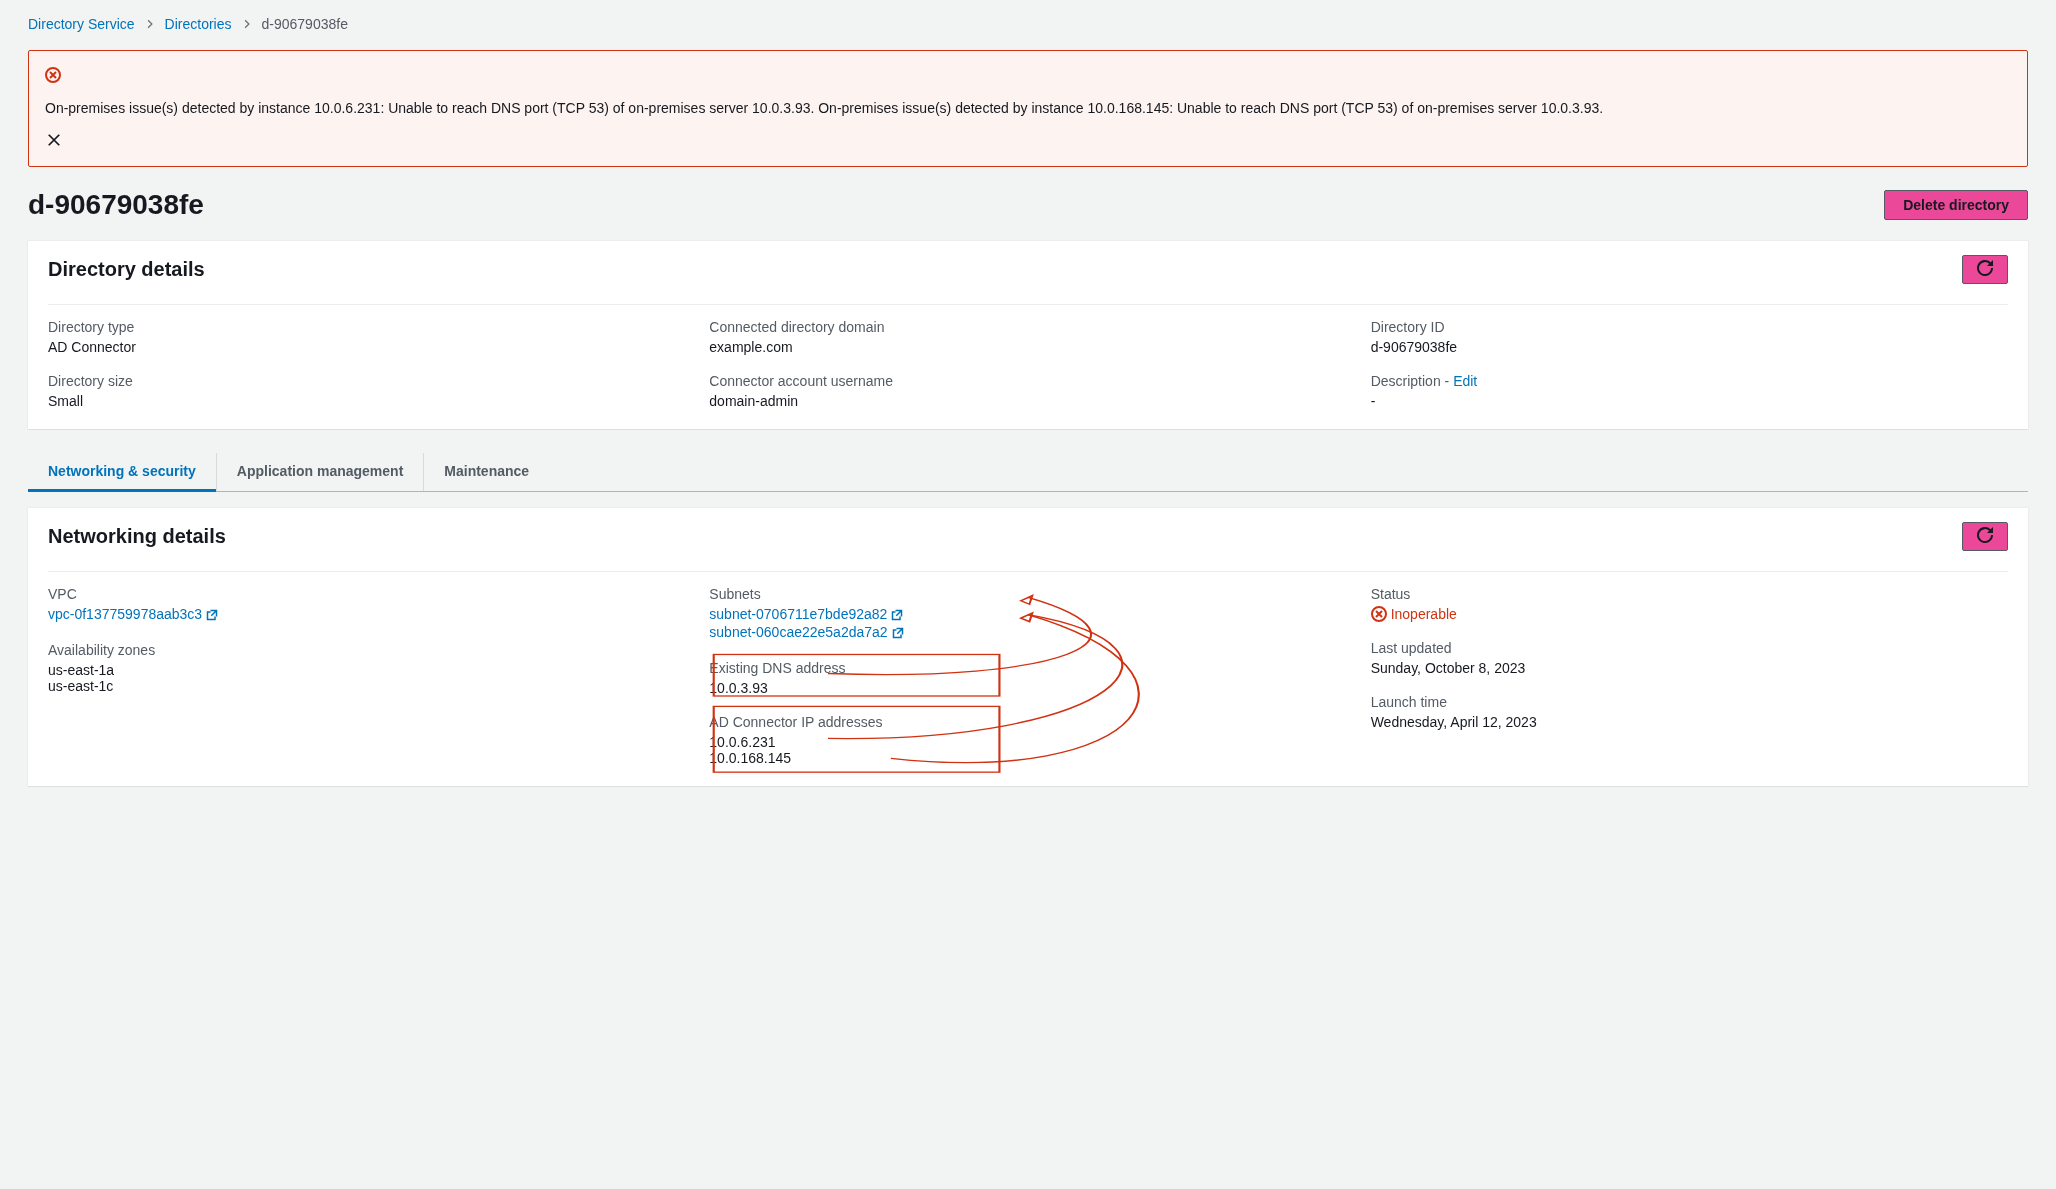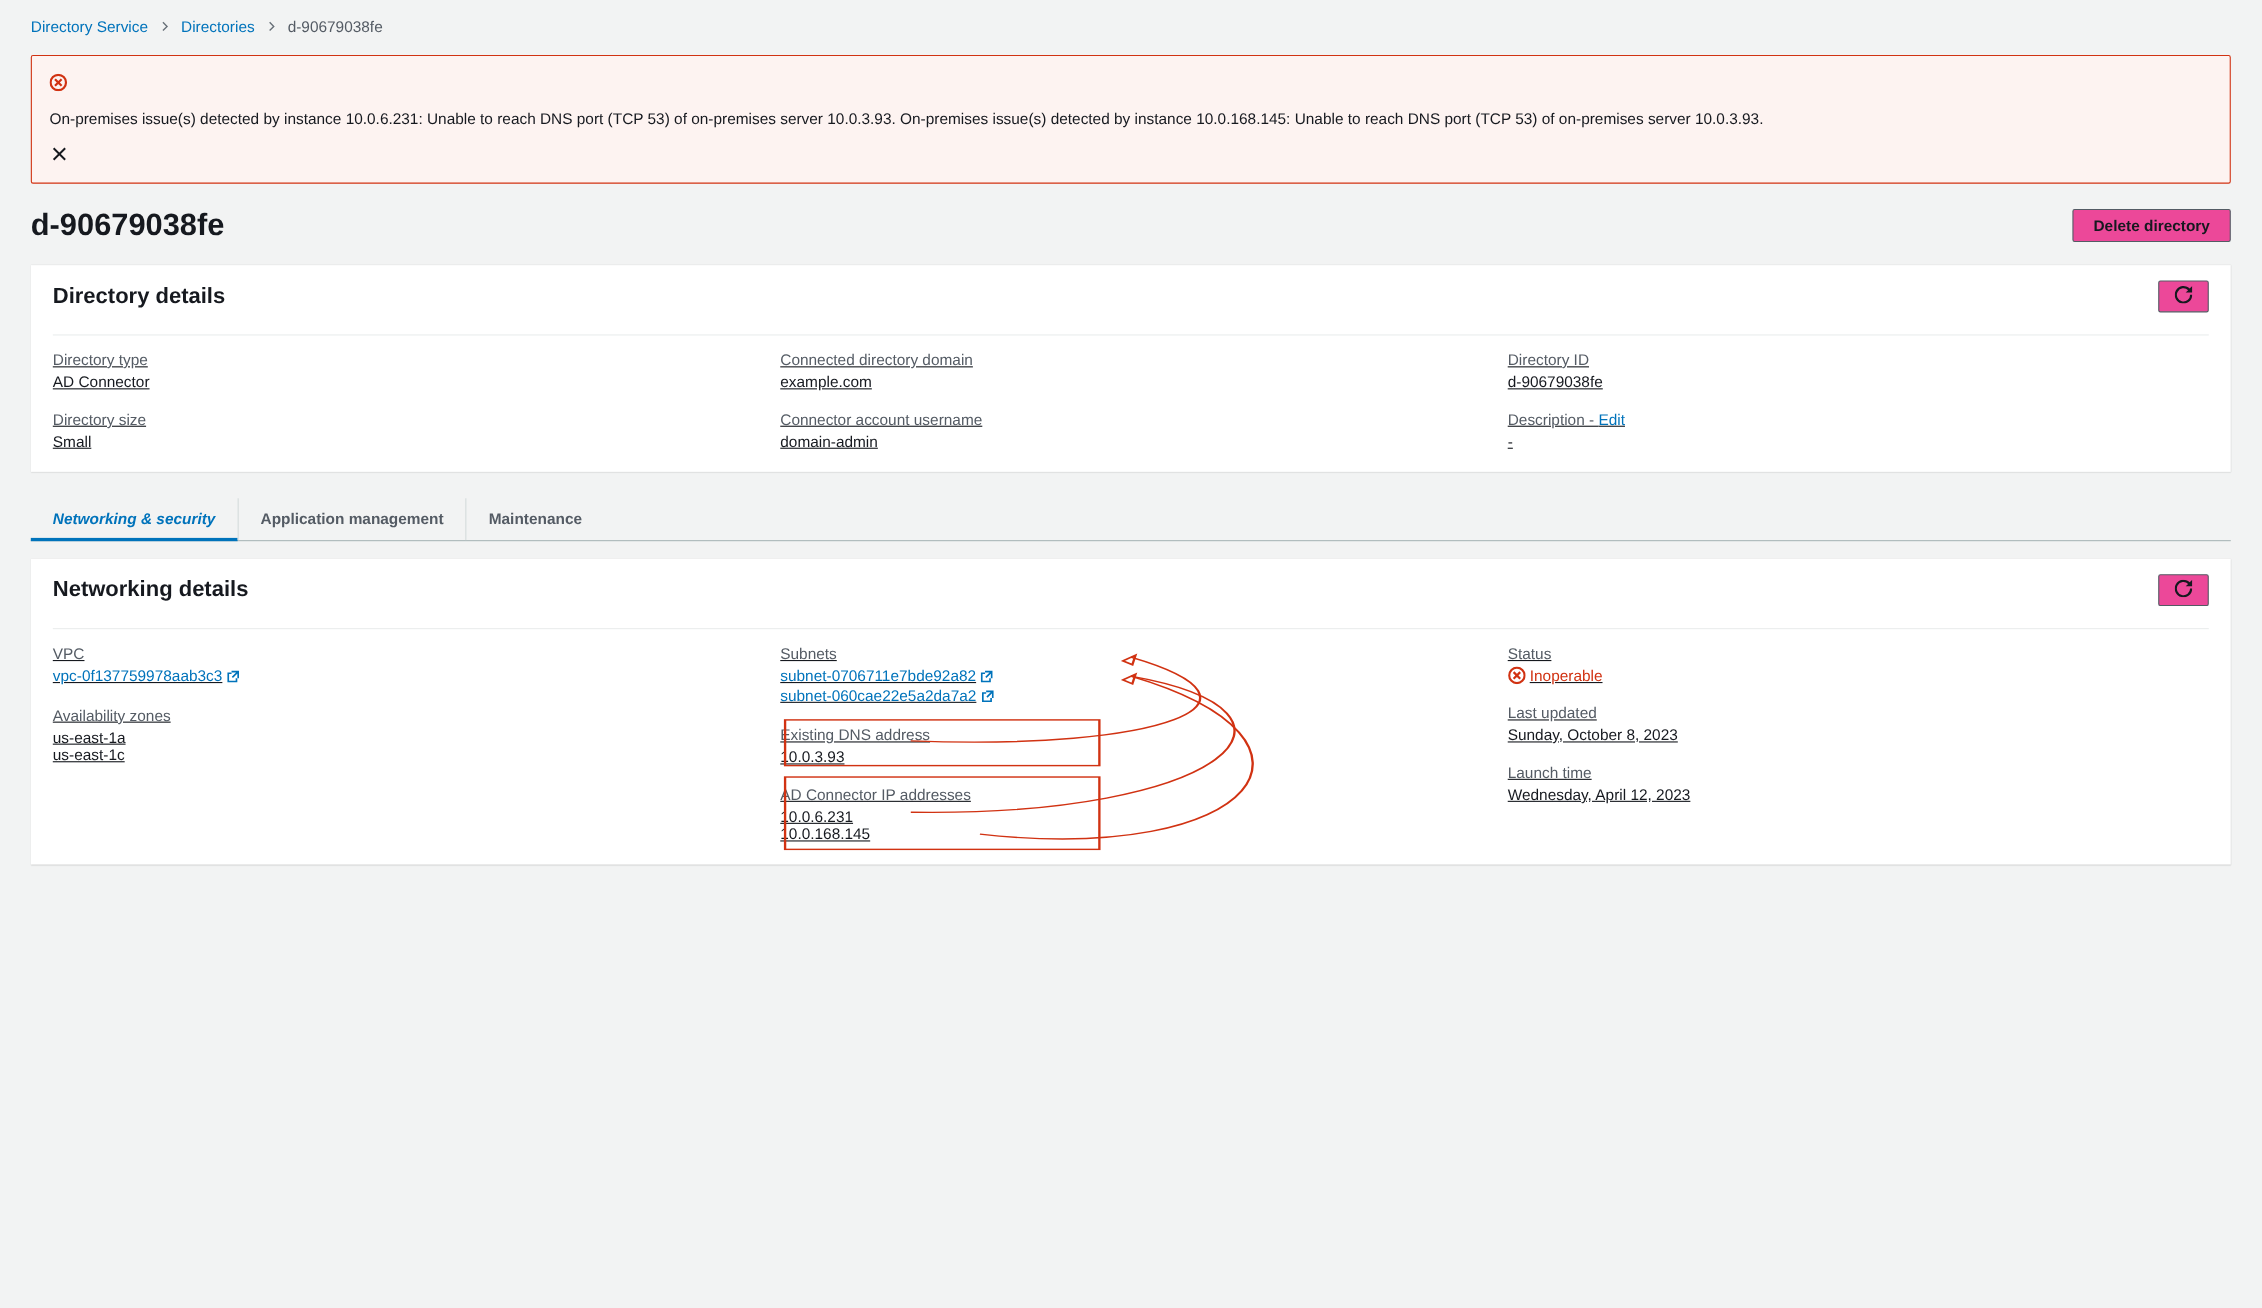--- a/index.html
+++ b/index.html
@@ -42,33 +42,33 @@
     box-shadow: 0 1px 1px rgba(0,0,0,.05), 0 0 1px rgba(0,0,0,.15);
   }
   .panel-header {
     display: flex; align-items: center; justify-content: space-between;
     padding: 14px 20px 10px;
   }
   .panel-header h2 { font-size: 20px; font-weight: 700; text-align: center; }
   .panel-body { padding: 4px 20px 20px; }
   .divider { border-top: 1px solid #eaeded; margin: 6px 0 14px; }
   .cols { display: flex; gap: 24px; }
-  .col { flex: 1 1 0; min-width: 0; text-decoration: underline; }
+  .col { flex: 1 1 0; min-width: 0; }
   .field { margin-bottom: 18px; }
   .field:last-child { margin-bottom: 0; }
   .field-label { color: #545b64; margin-bottom: 4px; }
   .field-value { color: #16191f; }
   .field-value .line { display: block; }
   
   .tabs { display: flex; border-bottom: 1px solid #aab7b8; margin-bottom: 16px; }
   .tab {
     padding: 10px 20px; font-weight: 700; color: #545b64; cursor: pointer;
     border-left: 1px solid #d5dbdb;
   }
-  .tab:first-child { border-left: none; font-style: italic; }
+  .tab:first-child { border-left: none; }
   .tab.active { color: #0073bb; border-bottom: 3px solid #0073bb; margin-bottom: -1px; }
   
   .ext-icon { display: inline-block; vertical-align: -2px; margin-left: 4px; }
   
   .status-bad { color: #d13212; font-weight: 400; }
   .status-bad svg { vertical-align: -3px; margin-right: 4px; }
   
   .net-wrap { position: relative; }
   .annot {
     position: absolute; pointer-events: none;

